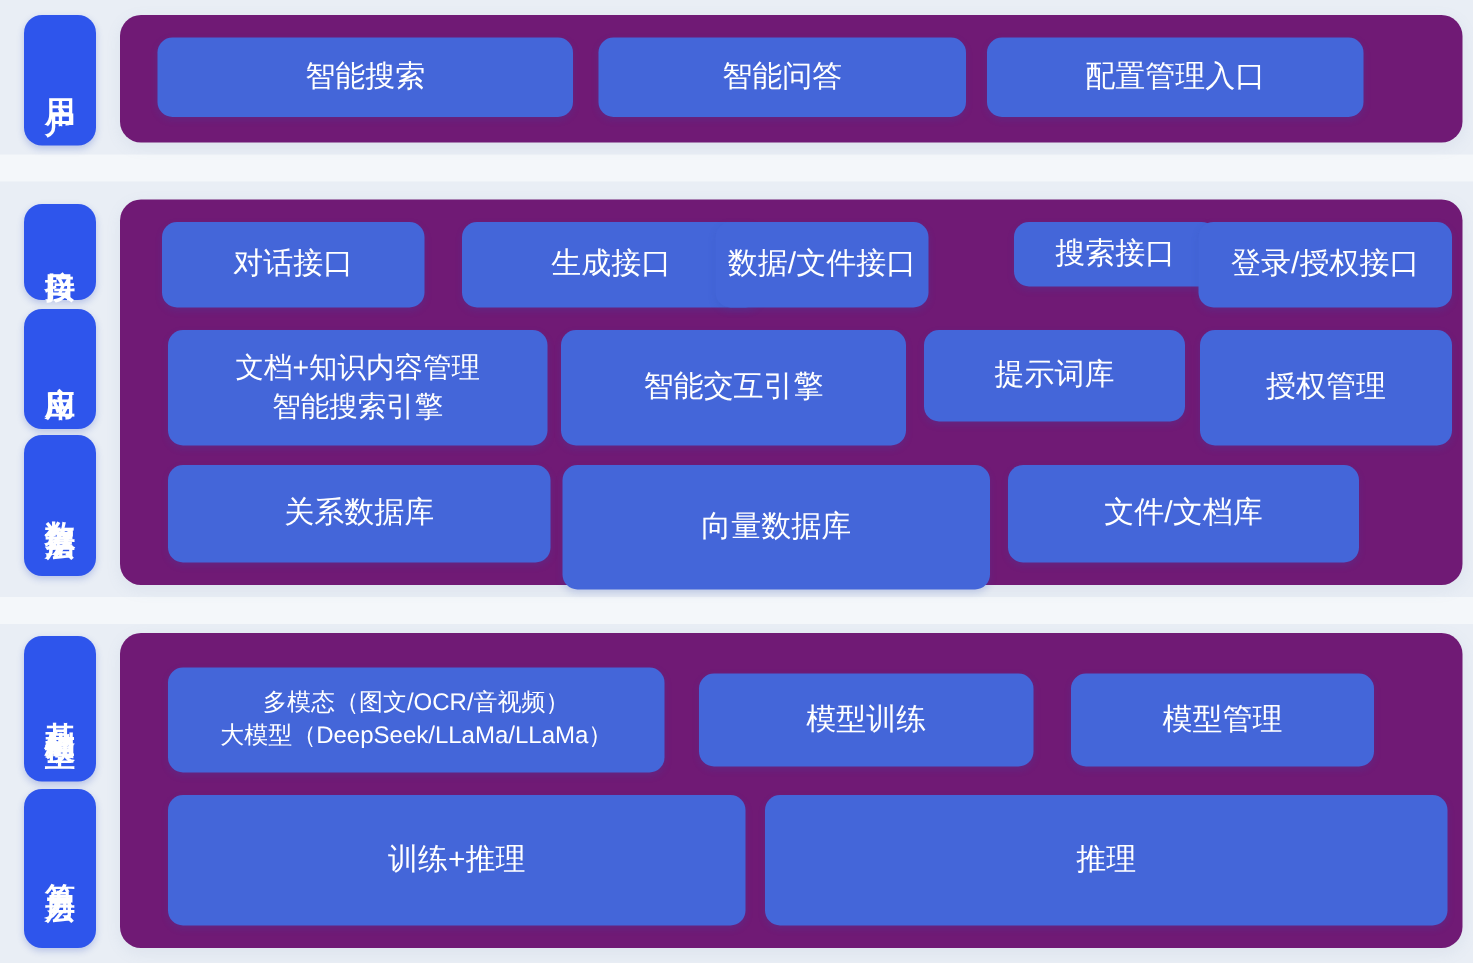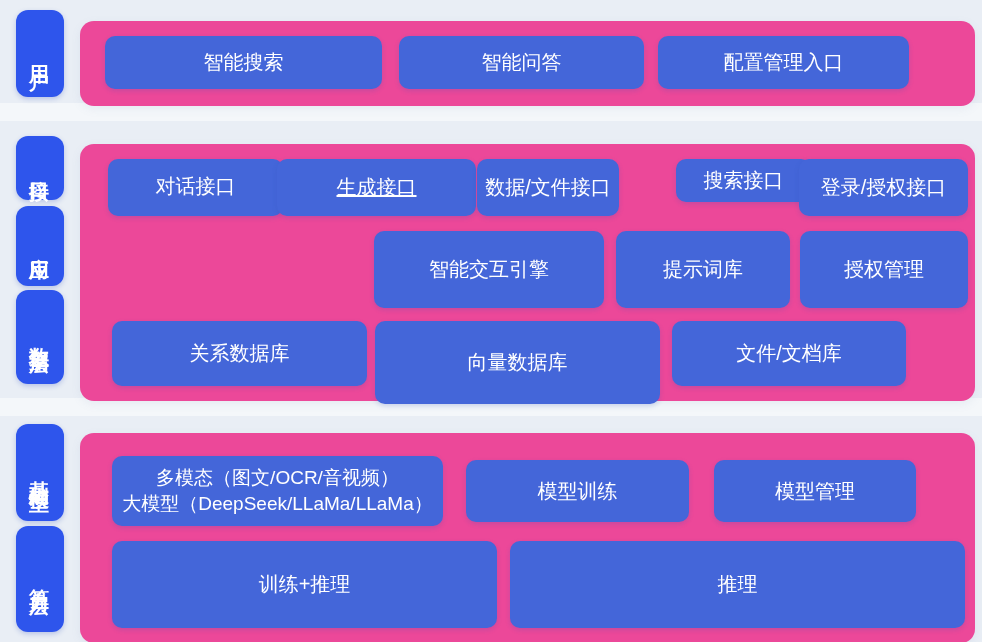--- a/index.html
+++ b/index.html
@@ -31,23 +31,22 @@
   }
   .lbl-user        { top:10px;  height:87px;  }
   .lbl-interface   { top:136px; height:64px;  }
   .lbl-application { top:206px; height:80px;  }
   .lbl-data        { top:290px; height:94px;  }
   .lbl-model       { top:424px; height:97px;  }
   .lbl-compute     { top:526px; height:106px; }
 
   .panel {
     position:absolute; left:80px; width:895px;
-    background:#ec4899; border-radius:14px;
+    background:#701a75; border-radius:14px;
     box-shadow:0 3px 10px rgba(120,140,180,0.10);
-    margin-top:11px;
   }
   .panel-user    { top:10px;  height:85px;  }
   .panel-middle  { top:133px; height:257px; }
   .panel-bottom  { top:422px; height:210px; }
 
   .box {
     position:absolute;
     background:#4466d9; color:#ffffff;
     border-radius:10px;
     display:flex; flex-direction:column; align-items:center; justify-content:center;
@@ -55,39 +54,39 @@
     box-shadow:0 2px 5px rgba(50,80,180,0.20);
   }
   .box .ln { display:block; }
 
   
   .b-search  { top:15px; left:25px;  width:277px; height:53px; }
   .b-qa      { top:15px; left:319px; width:245px; height:53px; }
   .b-config  { top:15px; left:578px; width:251px; height:53px; }
 
   
-  .b-dialog  { top:15px; left:28px;  width:175px; height:57px;font-family:Liberation Mono, monospace; }
-  .b-gen     { top:15px; left:197px; width:199px; height:57px;text-decoration:underline; }
+  .b-dialog  { top:15px; left:28px;  width:175px; height:57px; }
+  .b-gen     { top:15px; left:228px; width:199px; height:57px; }
   .b-datafile{ top:15px; left:397px; width:142px; height:57px; }
   .b-searchif{ top:15px; left:596px; width:135px; height:43px; }
   .b-loginif { top:15px; left:719px; width:169px; height:57px; }
 
   
   .b-doc     { top:87px; left:32px;  width:253px; height:77px; font-size:19px; }
   .b-engine  { top:87px; left:294px; width:230px; height:77px; }
-  .b-prompt  { top:87px; left:536px; width:174px; height:77px; }
+  .b-prompt  { top:87px; left:536px; width:174px; height:61px; }
   .b-auth    { top:87px; left:720px; width:168px; height:77px; }
 
   
   .b-rdb     { top:177px; left:32px;  width:255px; height:65px; }
   .b-vdb     { top:177px; left:295px; width:285px; height:83px; }
   .b-filedb  { top:177px; left:592px; width:234px; height:65px; }
 
   
-  .b-multi   { top:23px; left:32px;  width:331px; height:70px; font-size:19px; }
+  .b-multi   { top:23px; left:32px;  width:331px; height:70px; font-size:16px; }
   .b-train   { top:27px; left:386px; width:223px; height:62px; }
   .b-manage  { top:27px; left:634px; width:202px; height:62px; }
 
   
   .b-traininf{ top:108px; left:32px;  width:385px; height:87px; }
   .b-inf     { top:108px; left:430px; width:455px; height:87px; }
 </style>
 </head>
 <body>
 
@@ -109,20 +108,24 @@
     <div class="box b-config">配置管理入口</div>
   </div>
 
   <div class="panel panel-middle">
     <div class="box b-dialog">对话接口</div>
     <div class="box b-gen">生成接口</div>
     <div class="box b-datafile">数据/文件接口</div>
     <div class="box b-searchif">搜索接口</div>
     <div class="box b-loginif">登录/授权接口</div>
 
+    <div class="box b-doc">
+      <span class="ln">文档+知识内容管理</span>
+      <span class="ln">智能搜索引擎</span>
+    </div>
     <div class="box b-engine">智能交互引擎</div>
     <div class="box b-prompt">提示词库</div>
     <div class="box b-auth">授权管理</div>
 
     <div class="box b-rdb">关系数据库</div>
     <div class="box b-vdb">向量数据库</div>
     <div class="box b-filedb">文件/文档库</div>
   </div>
 
   <div class="panel panel-bottom">

